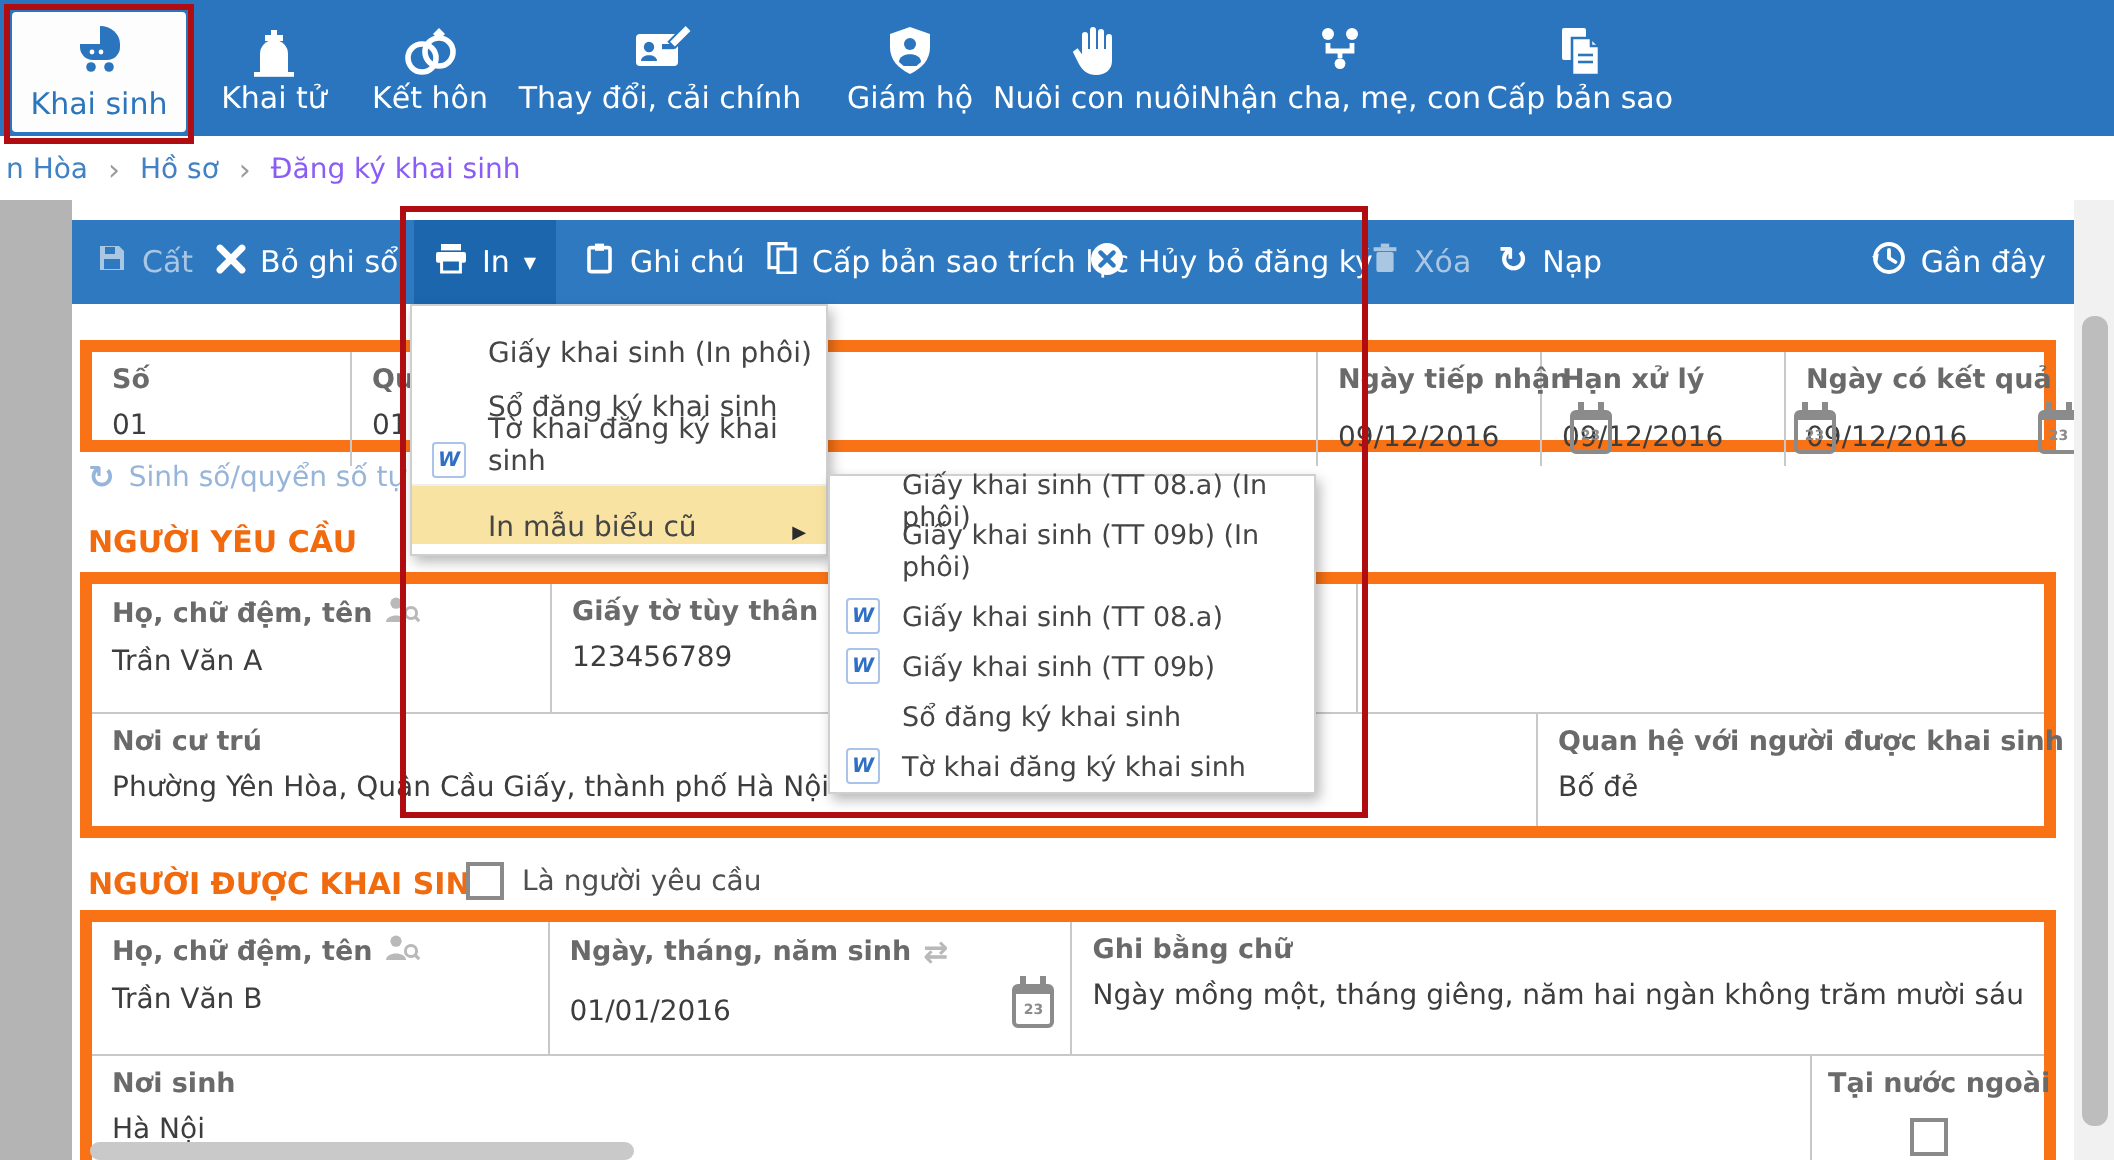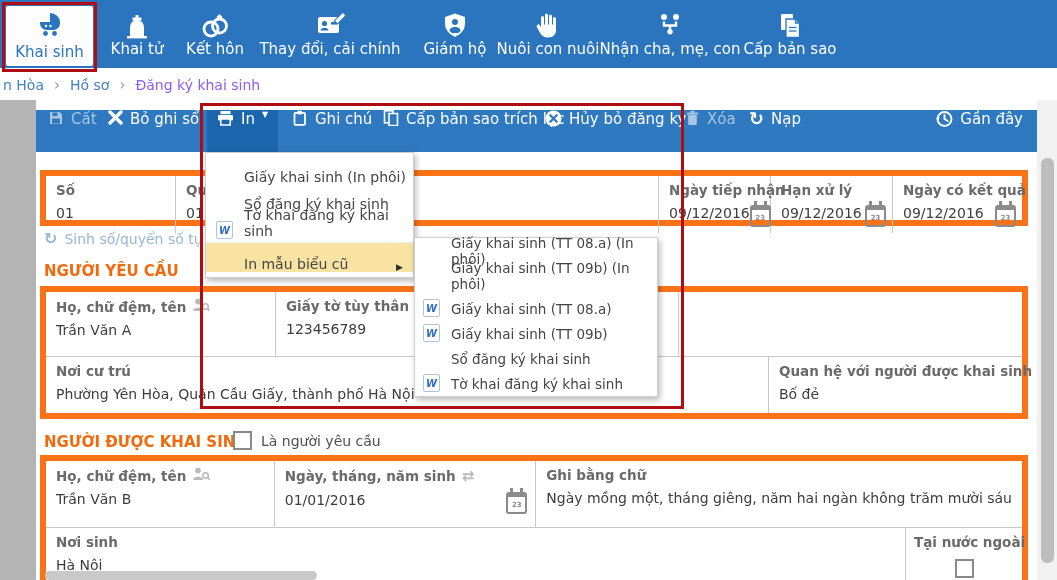--- a/index.html
+++ b/index.html
@@ -20,21 +20,21 @@
   .breadcrumb{position:absolute;left:0;top:68px;width:1057px;height:34px;background:#fff;
               display:flex;align-items:center;gap:10px;padding-left:3px;font-size:14px;}
   .bc-link{color:#4181c4;cursor:pointer;}
   .bc-sep{color:#9a9a9a;font-size:15px;}
   .bc-current{color:#8b5cf6;}
 
   .gutter{position:absolute;left:0;top:100px;width:36px;height:480px;background:#b4b4b4;}
 
   
   .toolbar{position:absolute;left:36px;top:110px;width:1001px;height:42px;background:#2e79c0;z-index:2;}
-  .tb-btn{position:absolute;top:0;height:42px;display:flex;align-items:flex-start;gap:7px;color:#fff;font-size:15px;cursor:pointer;white-space:nowrap;}
+  .tb-btn{position:absolute;top:0;height:42px;display:flex;align-items:center;gap:7px;color:#fff;font-size:15px;cursor:pointer;white-space:nowrap;}
   .tb-btn.disabled{color:#a9c6e2;cursor:default;}
   .tb-glyph{font-size:18px;font-weight:bold;line-height:1;}
 
   
   .menu{position:absolute;left:205px;top:152px;width:209px;background:#fff;border:1px solid #cfcfcf;
         box-shadow:2px 3px 6px rgba(0,0,0,.28);z-index:5;padding:5px 0;box-sizing:border-box;}
   .menu-item{height:27px;display:flex;align-items:flex-end;font-size:14px;color:#454545;padding-left:38px;position:relative;cursor:pointer;}
   .menu-item .wicon{position:absolute;left:10px;}
   .menu-item.hl{background:#f9e3a3;border-top:1px solid #eee;margin-top:3px;height:29px;}
   .menu-item .sub-arrow{position:absolute;right:10px;font-size:9px;color:#2b2b2b;}
@@ -46,31 +46,31 @@
          font-size:10px;font-weight:bold;font-style:italic;display:inline-flex;align-items:center;justify-content:center;}
 
   
   .ftable{position:absolute;background:#fff;border:6px solid #f97316;box-sizing:border-box;display:flex;flex-direction:column;z-index:1;}
   .frow{display:flex;border-bottom:1px solid #c8c8c8;}
   .frow:last-child{border-bottom:none;}
   .cell{border-right:1px solid #c8c8c8;box-sizing:border-box;padding:6px 10px;}
   .cell:last-child{border-right:none;}
   .lbl{font-weight:bold;color:#6a6a6a;font-size:13.5px;display:flex;align-items:center;gap:6px;white-space:nowrap;}
   .val{color:#3d3d3d;font-size:14px;margin-top:7px;white-space:nowrap;}
-  .valrow{display:flex;align-items:flex-start;justify-content:space-between;}
+  .valrow{display:flex;align-items:flex-end;justify-content:space-between;}
   .section-title{position:absolute;color:#f26a0e;font-weight:bold;font-size:15px;z-index:1;}
   .auto-link{position:absolute;left:44px;top:231px;color:#97b5d8;font-size:14px;display:flex;gap:7px;align-items:center;z-index:1;cursor:pointer;}
   .auto-link .tb-glyph{font-size:16px;}
   .checkbox{width:15px;height:15px;border:2px solid #8a8a8a;background:#fff;box-sizing:content-box;cursor:pointer;}
   .cb-row{position:absolute;display:flex;align-items:center;gap:9px;z-index:1;}
   .cb-label{color:#4f4f4f;font-size:14px;}
 
   
   .cal{width:17px;height:15px;border:2px solid #8b8b8b;border-top-width:5px;border-radius:3px;position:relative;
-       display:inline-flex;align-items:center;justify-content:center;font-size:7px;font-weight:bold;color:#8b8b8b;flex:none;cursor:pointer;}
+       display:inline-flex;align-items:center;justify-content:center;font-size:7px;font-weight:bold;color:#8b8b8b;flex:none;cursor:pointer;margin-left:35px;}
   .cal::before,.cal::after{content:"";position:absolute;top:-9px;width:3px;height:5px;background:#8b8b8b;}
   .cal::before{left:2px;} .cal::after{right:2px;}
   .swap{color:#b9b9b9;font-size:15px;font-weight:bold;}
 
   
   .vtrack{position:absolute;left:1037px;top:100px;width:20px;height:480px;background:#f1f1f1;z-index:8;}
   .vthumb{position:absolute;left:4px;top:58px;width:13px;height:405px;background:#bdbdbd;border-radius:6px;cursor:pointer;}
   .hthumb{position:absolute;left:45px;top:571px;width:272px;height:9px;background:#c9c9c9;border-radius:5px;z-index:8;cursor:pointer;}
 </style>
 </head>

